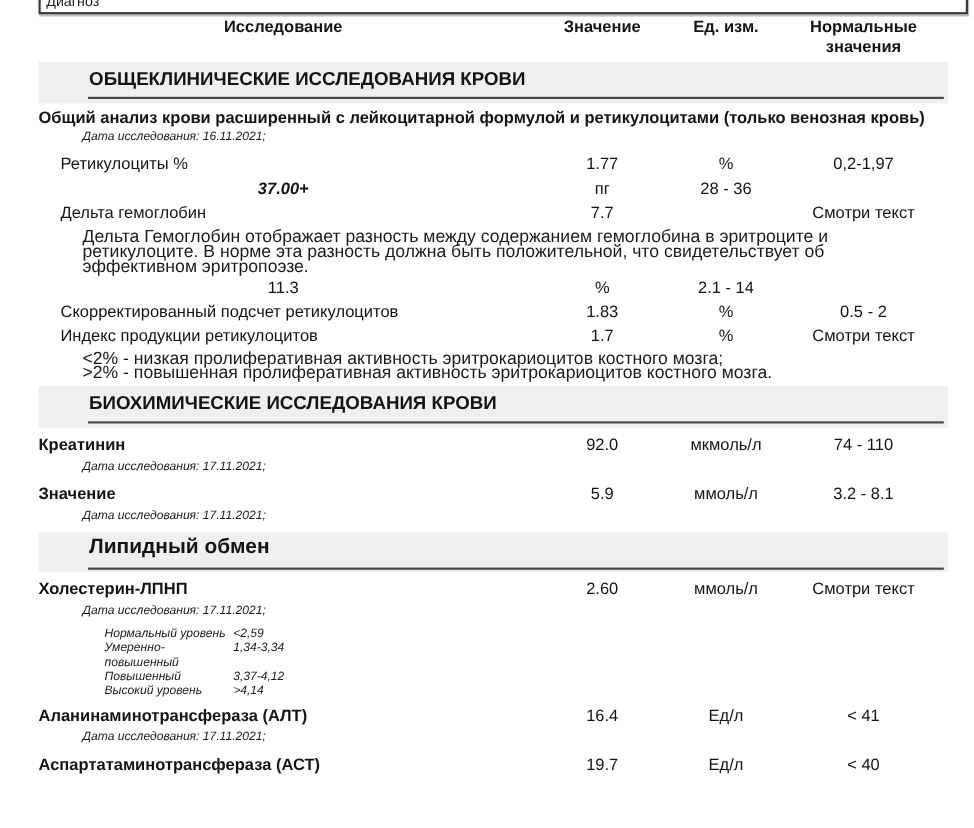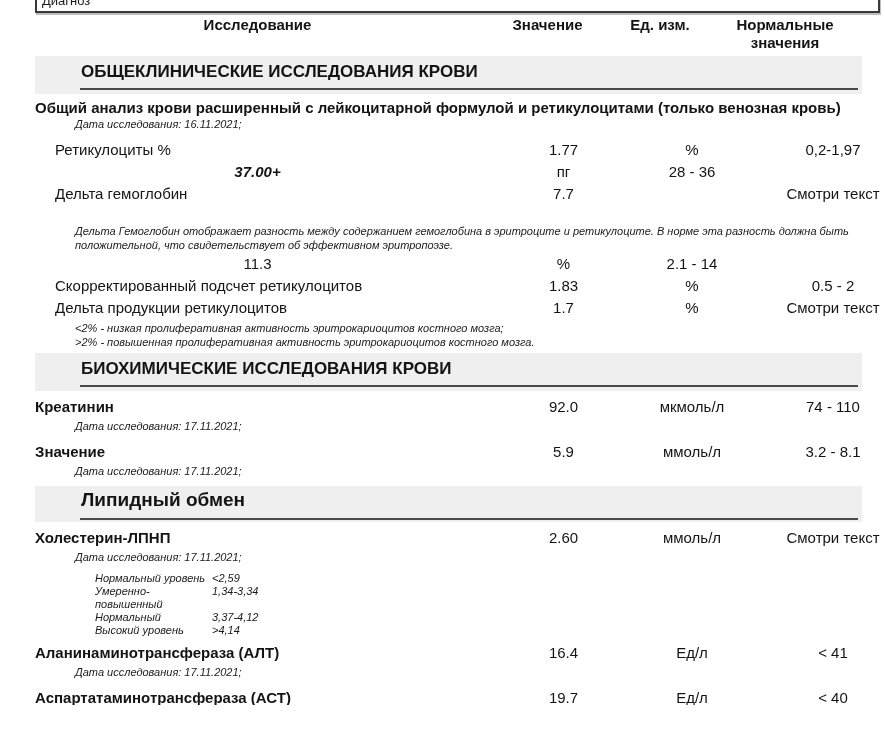--- a/index.html
+++ b/index.html
@@ -27,28 +27,28 @@
   .hdr-norm-inner { display: inline-block; max-width: 108px; }
 
   .band { margin: 4px 23px 0 35px; background: #efefef; padding: 6px 4px 4px 3px; }
   .band-title { font-weight: bold; font-size: 17px; line-height: 20px; border-bottom: 2px solid #4a4a4a; padding: 0 0 6px 1px; margin-left: 42px; }
   .band.sub { padding: 5px 4px 2px 3px; }
   .band.sub .band-title { font-size: 19px; line-height: 18px; padding-bottom: 9px; }
 
   .group-title { font-weight: bold; font-size: 15px; line-height: 17px; margin: 5px 25px 0 35px; }
   .date { font-style: italic; font-size: 11px; line-height: 13px; margin: 2px 0 8px 75px; color: #1a1a1a; }
 
-  .row { font-size: 15px; line-height: 22px; gap: 16px; }
+  .row { font-size: 15px; line-height: 22px; }
   .row .name { padding-left: 20px; }
   .row.test { margin-top: 5px; }
   .row.test .name { padding-left: 0; font-weight: bold; }
   .row .val, .row .unit, .row .norm { text-align: center; }
   .bi { font-weight: bold; font-style: italic; }
 
-  .note { font-style: italic; font-size: 11px; line-height: 13.5px; margin: 20px 30px 1px 75px; color: #1a1a1a; }
+  .note { font-size: 16px; line-height: 13.5px; margin: 4px 30px 1px 75px; color: #1a1a1a; }
   .note.mt { margin-top: 3px; }
 
   .reftable { font-style: italic; font-size: 11px; line-height: 13px; margin: 5px 0 2px 95px; color: #1a1a1a; }
   .reftable .r { display: flex; }
   .reftable .lbl { width: 117px; }
 
   .mt7 { margin-top: 7px; }
 </style>
 </head>
 <body>
@@ -98,21 +98,21 @@
     <div class="unit">%</div>
     <div class="norm">2.1 - 14</div>
   </div>
   <div class="grid4 row">
     <div class="name">Скорректированный подсчет ретикулоцитов</div>
     <div class="val">1.83</div>
     <div class="unit">%</div>
     <div class="norm">0.5 - 2</div>
   </div>
   <div class="grid4 row">
-    <div class="name">Дельта продукции ретикулоцитов</div>
+    <div class="name">Индекс продукции ретикулоцитов</div>
     <div class="val">1.7</div>
     <div class="unit">%</div>
     <div class="norm">Смотри текст</div>
   </div>
 
   <div class="note mt">
     <div>&lt;2% - низкая пролиферативная активность эритрокариоцитов костного мозга;</div>
     <div>&gt;2% - повышенная пролиферативная активность эритрокариоцитов костного мозга.</div>
   </div>
 
@@ -151,21 +151,21 @@
   <div class="reftable">
     <div class="r">
       <span class="lbl">Нормальный уровень</span>
       <span>&lt;2,59</span>
     </div>
     <div class="r">
       <span class="lbl">Умеренно-повышенный</span>
       <span>1,34-3,34</span>
     </div>
     <div class="r">
-      <span class="lbl">Нормальный</span>
+      <span class="lbl">Повышенный</span>
       <span>3,37-4,12</span>
     </div>
     <div class="r">
       <span class="lbl">Высокий уровень</span>
       <span>&gt;4,14</span>
     </div>
   </div>
 
   <div class="grid4 row test">
     <div class="name">Аланинаминотрансфераза (АЛТ)</div>

